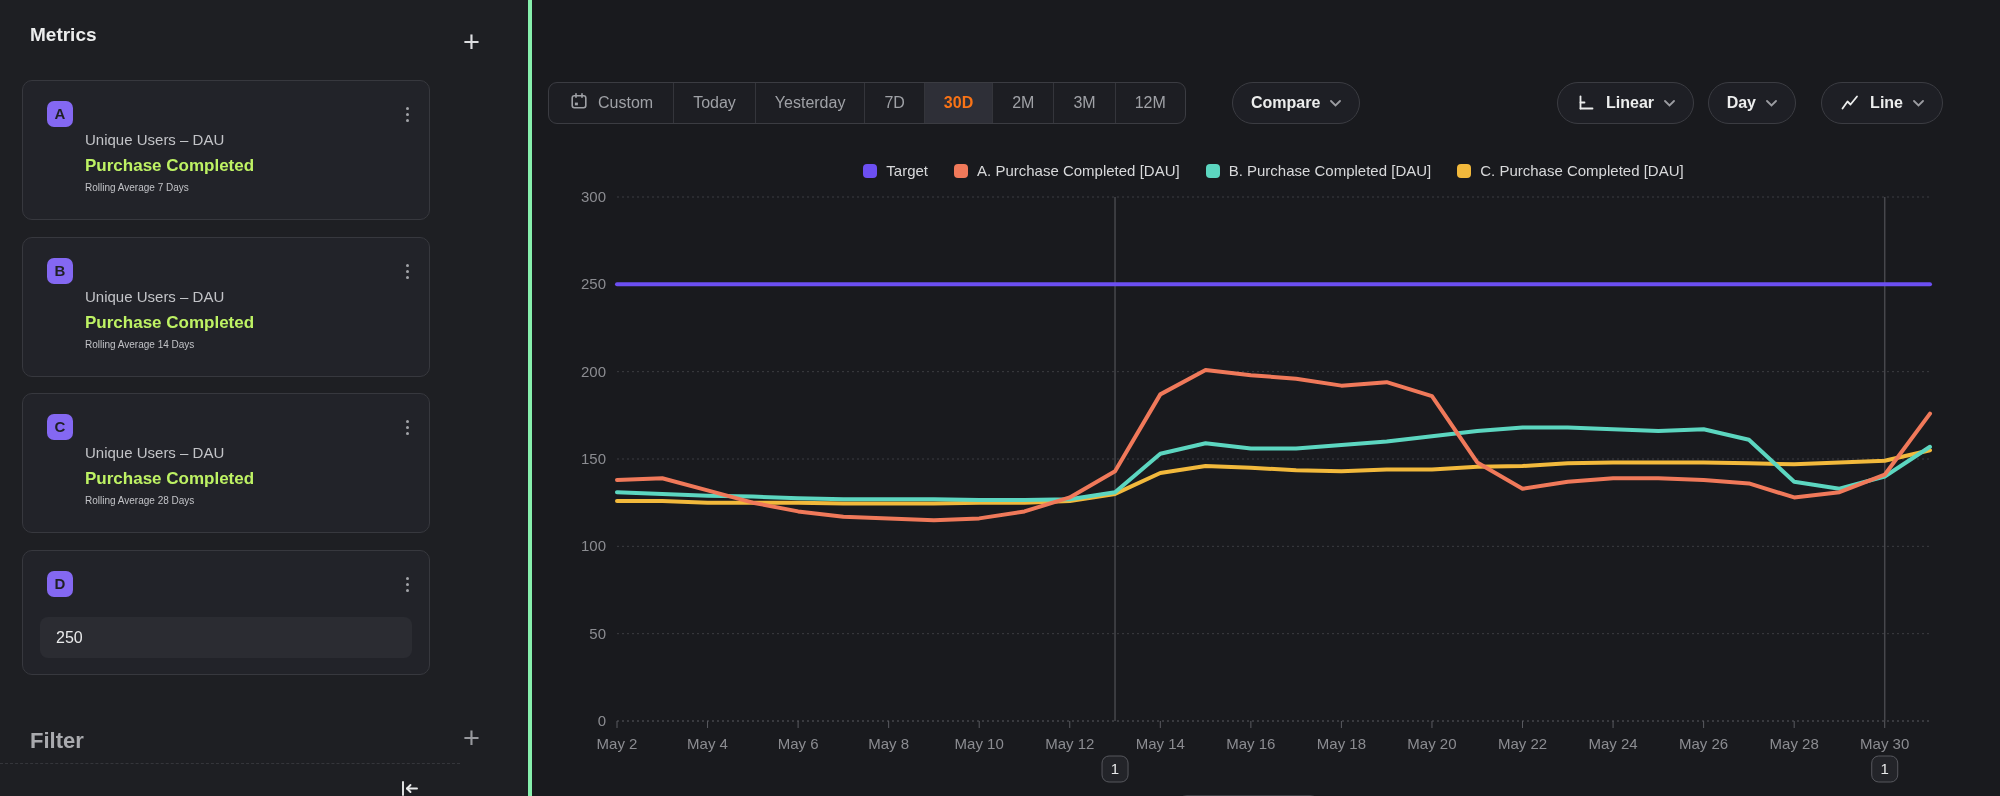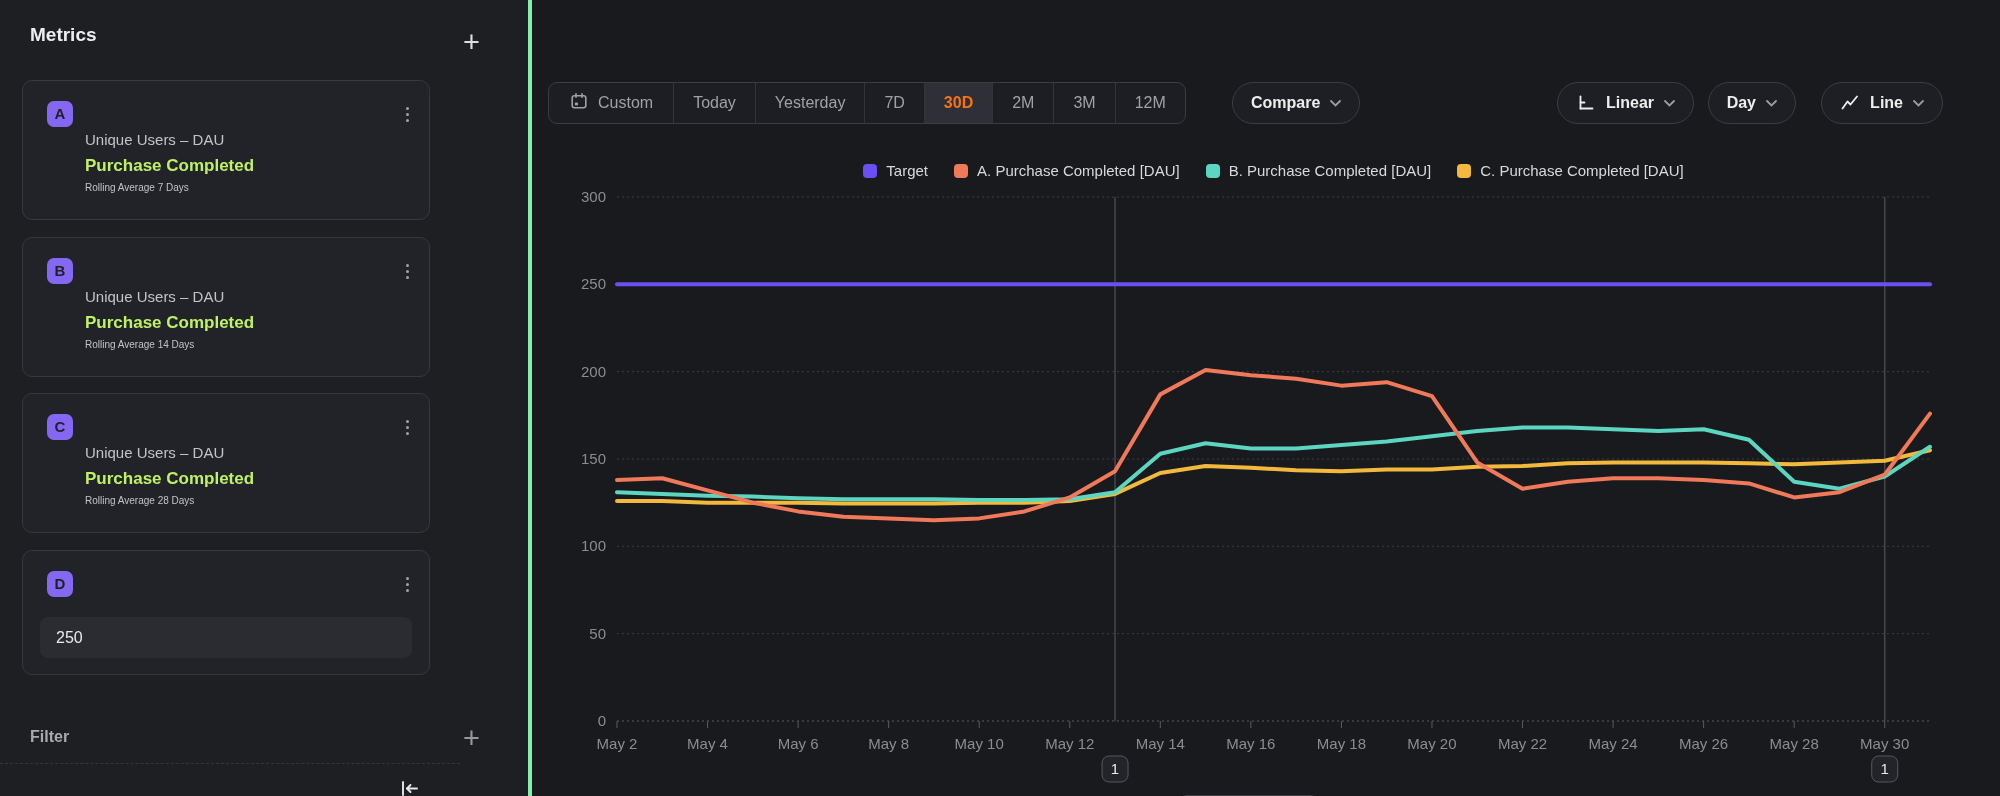--- a/index.html
+++ b/index.html
@@ -23,21 +23,21 @@
     background:#8468f2; color:#1f2024; font-size:15px; font-weight:700; line-height:26px; text-align:center; }
   .card-title { position:absolute; left:62px; top:31px; font-size:17px; font-weight:700; color:#bef264;margin-top:44px; }
   .kebab { position:absolute; right:16px; top:20px; height:26px; display:flex; flex-direction:column;
     justify-content:center; gap:3px; align-items:center; cursor:pointer; padding:0 4px; }
   .kebab i { width:3px; height:3px; border-radius:50%; background:#a2a3a8; }
   .card-line1 { position:absolute; left:62px; top:50px;  font-size:15px; color:#c2c3c7; }
   .card-line2 { position:absolute; left:62px; top:101px; font-size:10px; color:#c2c3c7; }
   .target-input { position:absolute; left:17px; top:66px; width:372px; height:41px;
     background:#2b2c32; border:none; border-radius:8px; color:#e9eaeb; font-size:16px;
     padding-left:16px; font-family:inherit; }
-  .filter-title { position:absolute; left:30px; top:728px; font-size:16px; font-weight:700; color:#a9aaae; }
+  .filter-title { position:absolute; left:30px; top:728px; font-size:22px; font-weight:700; color:#a9aaae; }
   .sidebar-divider { position:absolute; left:0; top:763px; width:460px; border-top:1px dashed #35363b; }
   .collapse-btn { position:absolute; left:398px; top:778px; width:24px; height:24px; cursor:pointer; }
 
   
   .main { position:absolute; left:460px; top:16px; width:1539px; height:796px; }
 
   .range-group { position:absolute; left:88px; top:66px; height:42px; display:flex;
     border:1px solid #3b3c42; border-radius:9px; background:#1d1e23; overflow:hidden; }
   .range-item { display:flex; align-items:center; padding:0 19px; font-size:16px; color:#9fa1a6;
     border-left:1px solid #34353b; cursor:pointer; white-space:nowrap; }

